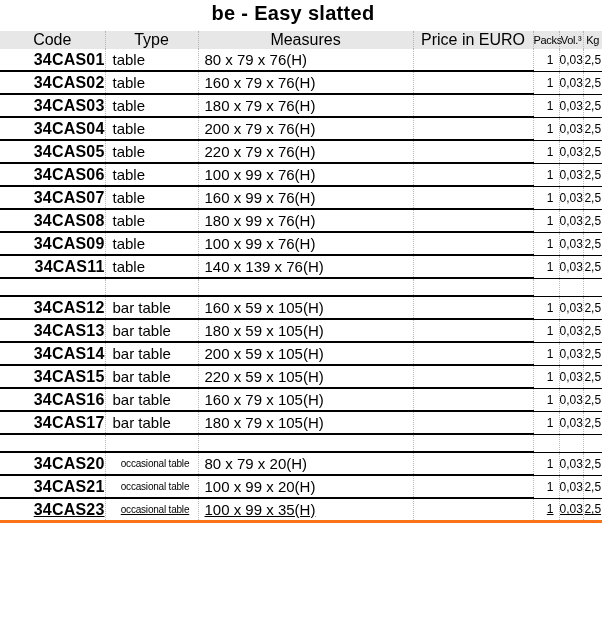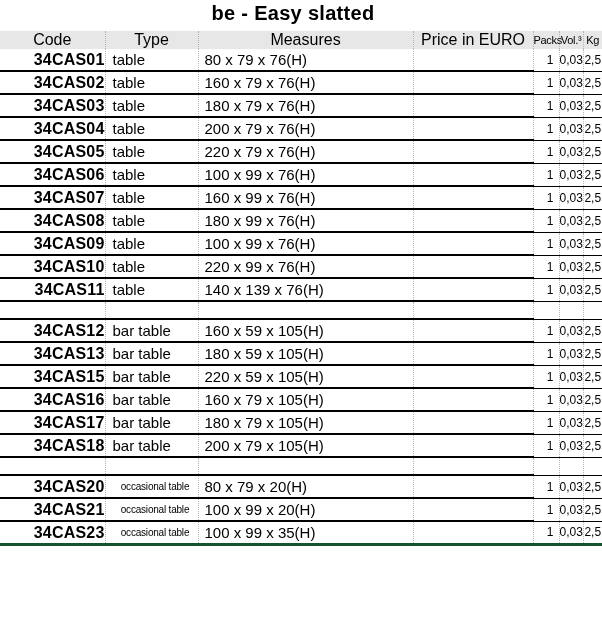--- a/index.html
+++ b/index.html
@@ -56,21 +56,21 @@
     border-right: 1px dotted #b9b9b9;
     vertical-align: middle;
     overflow: hidden;
     white-space: nowrap;
   }
   tbody td:last-child { border-right: none; margin-left: 28px; }
 
   
   tbody tr td { border-bottom: 2px solid #000; }
   tbody tr td:nth-child(n+5) { border-bottom-width: 1px; }
-  tbody tr:last-child td { border-bottom: 3px solid #14532d; }
+  tbody tr:last-child td { border-bottom: 3px solid #f97316; text-decoration: underline; }
 
   td.code {
     text-align: right;
     font-weight: bold;
     font-size: 16px;
     letter-spacing: 0.2px;
   }
   td.type     { padding-left: 7px; }
   td.type.small { font-size: 10px; letter-spacing: -0.2px; text-align: center; }
   td.measures { padding-left: 6px; }
@@ -188,29 +188,20 @@
         <tr>
           <td class="code">34CAS09</td>
           <td class="type">table</td>
           <td class="measures">100 x 99 x 76(H)</td>
           <td class="price"></td>
           <td class="packs">1</td>
           <td class="vol">0,03</td>
           <td class="kg">2,5</td>
         </tr>
         <tr>
-          <td class="code">34CAS10</td>
-          <td class="type">table</td>
-          <td class="measures">220 x 99 x 76(H)</td>
-          <td class="price"></td>
-          <td class="packs">1</td>
-          <td class="vol">0,03</td>
-          <td class="kg">2,5</td>
-        </tr>
-        <tr>
           <td class="code">34CAS11</td>
           <td class="type">table</td>
           <td class="measures">140 x 139 x 76(H)</td>
           <td class="price"></td>
           <td class="packs">1</td>
           <td class="vol">0,03</td>
           <td class="kg">2,5</td>
         </tr>
         <tr class="spacer">
           <td></td>
@@ -233,20 +224,29 @@
         <tr>
           <td class="code">34CAS13</td>
           <td class="type">bar table</td>
           <td class="measures">180 x 59 x 105(H)</td>
           <td class="price"></td>
           <td class="packs">1</td>
           <td class="vol">0,03</td>
           <td class="kg">2,5</td>
         </tr>
         <tr>
+          <td class="code">34CAS14</td>
+          <td class="type">bar table</td>
+          <td class="measures">200 x 59 x 105(H)</td>
+          <td class="price"></td>
+          <td class="packs">1</td>
+          <td class="vol">0,03</td>
+          <td class="kg">2,5</td>
+        </tr>
+        <tr>
           <td class="code">34CAS15</td>
           <td class="type">bar table</td>
           <td class="measures">220 x 59 x 105(H)</td>
           <td class="price"></td>
           <td class="packs">1</td>
           <td class="vol">0,03</td>
           <td class="kg">2,5</td>
         </tr>
         <tr>
           <td class="code">34CAS16</td>
@@ -254,29 +254,20 @@
           <td class="measures">160 x 79 x 105(H)</td>
           <td class="price"></td>
           <td class="packs">1</td>
           <td class="vol">0,03</td>
           <td class="kg">2,5</td>
         </tr>
         <tr>
           <td class="code">34CAS17</td>
           <td class="type">bar table</td>
           <td class="measures">180 x 79 x 105(H)</td>
-          <td class="price"></td>
-          <td class="packs">1</td>
-          <td class="vol">0,03</td>
-          <td class="kg">2,5</td>
-        </tr>
-        <tr>
-          <td class="code">34CAS18</td>
-          <td class="type">bar table</td>
-          <td class="measures">200 x 79 x 105(H)</td>
           <td class="price"></td>
           <td class="packs">1</td>
           <td class="vol">0,03</td>
           <td class="kg">2,5</td>
         </tr>
         <tr class="spacer">
           <td></td>
           <td></td>
           <td></td>
           <td></td>

